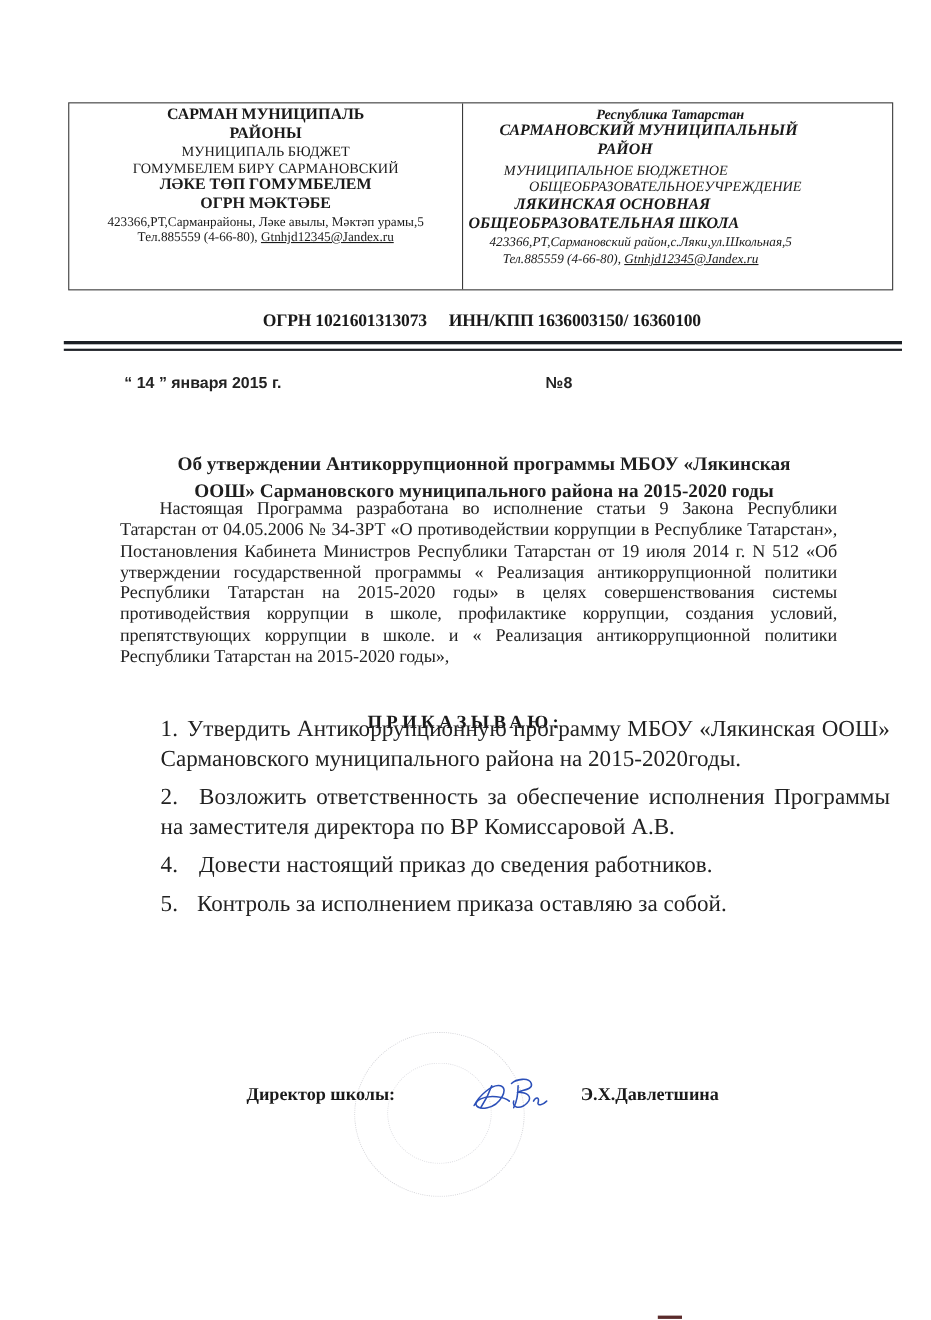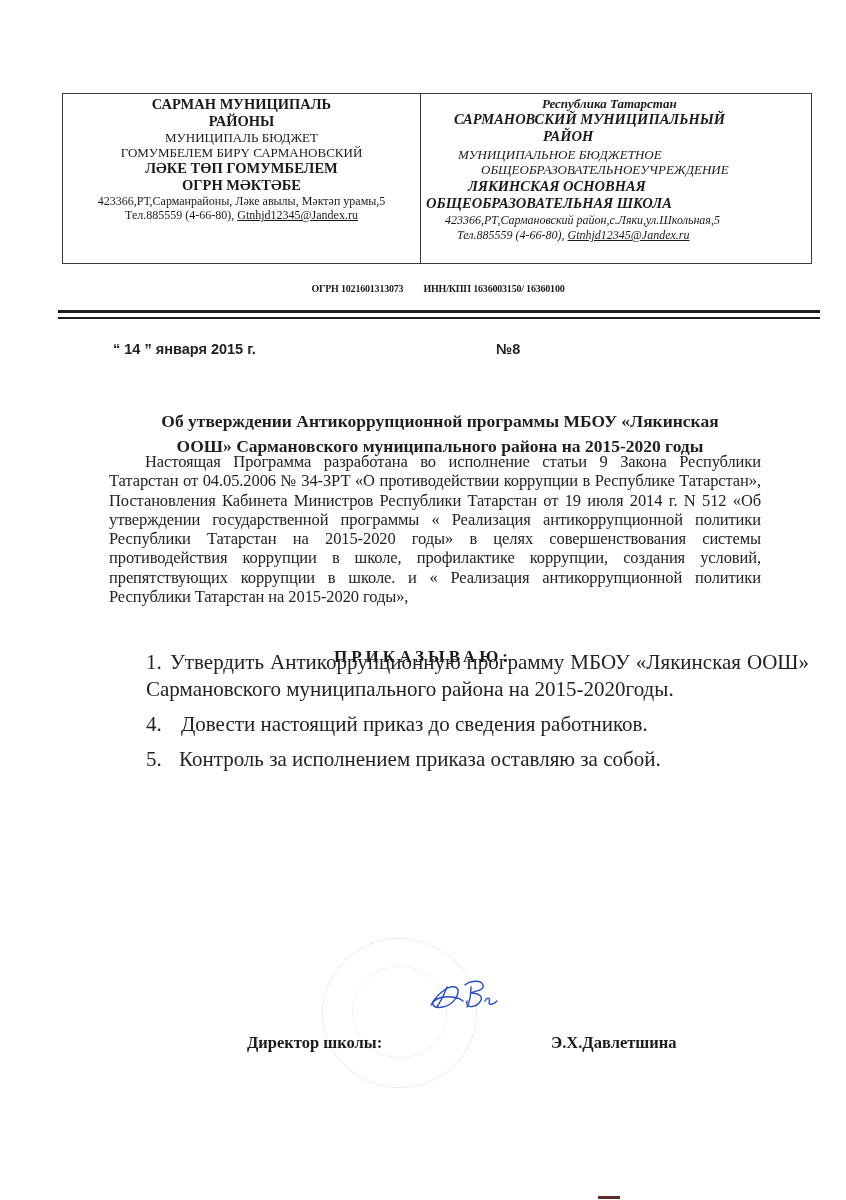--- a/index.html
+++ b/index.html
@@ -49,21 +49,21 @@
 
     .lh-right .lh-line { position: absolute; }
 
     .reg-line {
       position: absolute;
       top: 283px;
       left: 0;
       width: 846px;
       text-align: center;
       font-weight: bold;
-      font-size: 10px;
+      font-size: 16px;
       padding-left: 30px;
       box-sizing: border-box;
       letter-spacing: -0.2px;
     }
     .reg-line span + span { margin-left: 20px; }
     .rule-thick {
       position: absolute;
       left: 58px; top: 310px;
       width: 762px; height: 3px;
       background: #1b1f24;
@@ -141,24 +141,23 @@
       margin-bottom: 8px;
     }
     .item .num { display: inline-block; }
     .item-1 .num { width: 18px; }
     .item-2 .num, .item-4 .num { width: 35px; }
     .item-5 .num { width: 33px; }
 
     .signature-block {
       position: absolute;
       top: 985px;
-      left: 247px;
+      left: 224px;
       width: 500px;
       height: 40px;
-      margin-top: 48px;
     }
     .sig-label {
       position: absolute;
       left: 0; top: 0;
       font-weight: bold;
       font-size: 16.5px;
     }
     .sig-name {
       position: absolute;
       left: 304px; top: 0;
@@ -243,20 +242,23 @@
 </div>
 
 <div class="body-par">Настоящая Программа разработана во исполнение статьи 9 Закона Республики Татарстан  от  04.05.2006  №  34-ЗРТ  «О   противодействии коррупции  в  Республике Татарстан», Постановления Кабинета Министров Республики Татарстан от 19 июля 2014 г. N 512 «Об утверждении государственной программы « Реализация антикоррупционной политики Республики Татарстан на 2015-2020 годы» в целях совершенствования системы противодействия коррупции в школе, профилактике коррупции, создания условий, препятствующих коррупции в школе. и  « Реализация антикоррупционной политики Республики Татарстан на 2015-2020 годы»,</div>
 
 <div class="order-heading">ПРИКАЗЫВАЮ:</div>
 
 <div class="order-list">
   <div class="item item-1">
     <span class="num">1.</span> <span>Утвердить Антикоррупционную программу МБОУ «Лякинская ООШ» Сармановского муниципального района на 2015-2020годы.</span>
   </div>
+  <div class="item item-2">
+    <span class="num">2.</span><span>Возложить ответственность за обеспечение исполнения Программы на заместителя директора по ВР Комиссаровой А.В.</span>
+  </div>
   <div class="item item-4">
     <span class="num">4.</span><span>Довести настоящий приказ до сведения работников.</span>
   </div>
   <div class="item item-5">
     <span class="num">5.</span><span>Контроль за исполнением приказа оставляю за собой.</span>
   </div>
 </div>
 
 <div class="stamp"></div>
 <div class="stamp-inner"></div>

